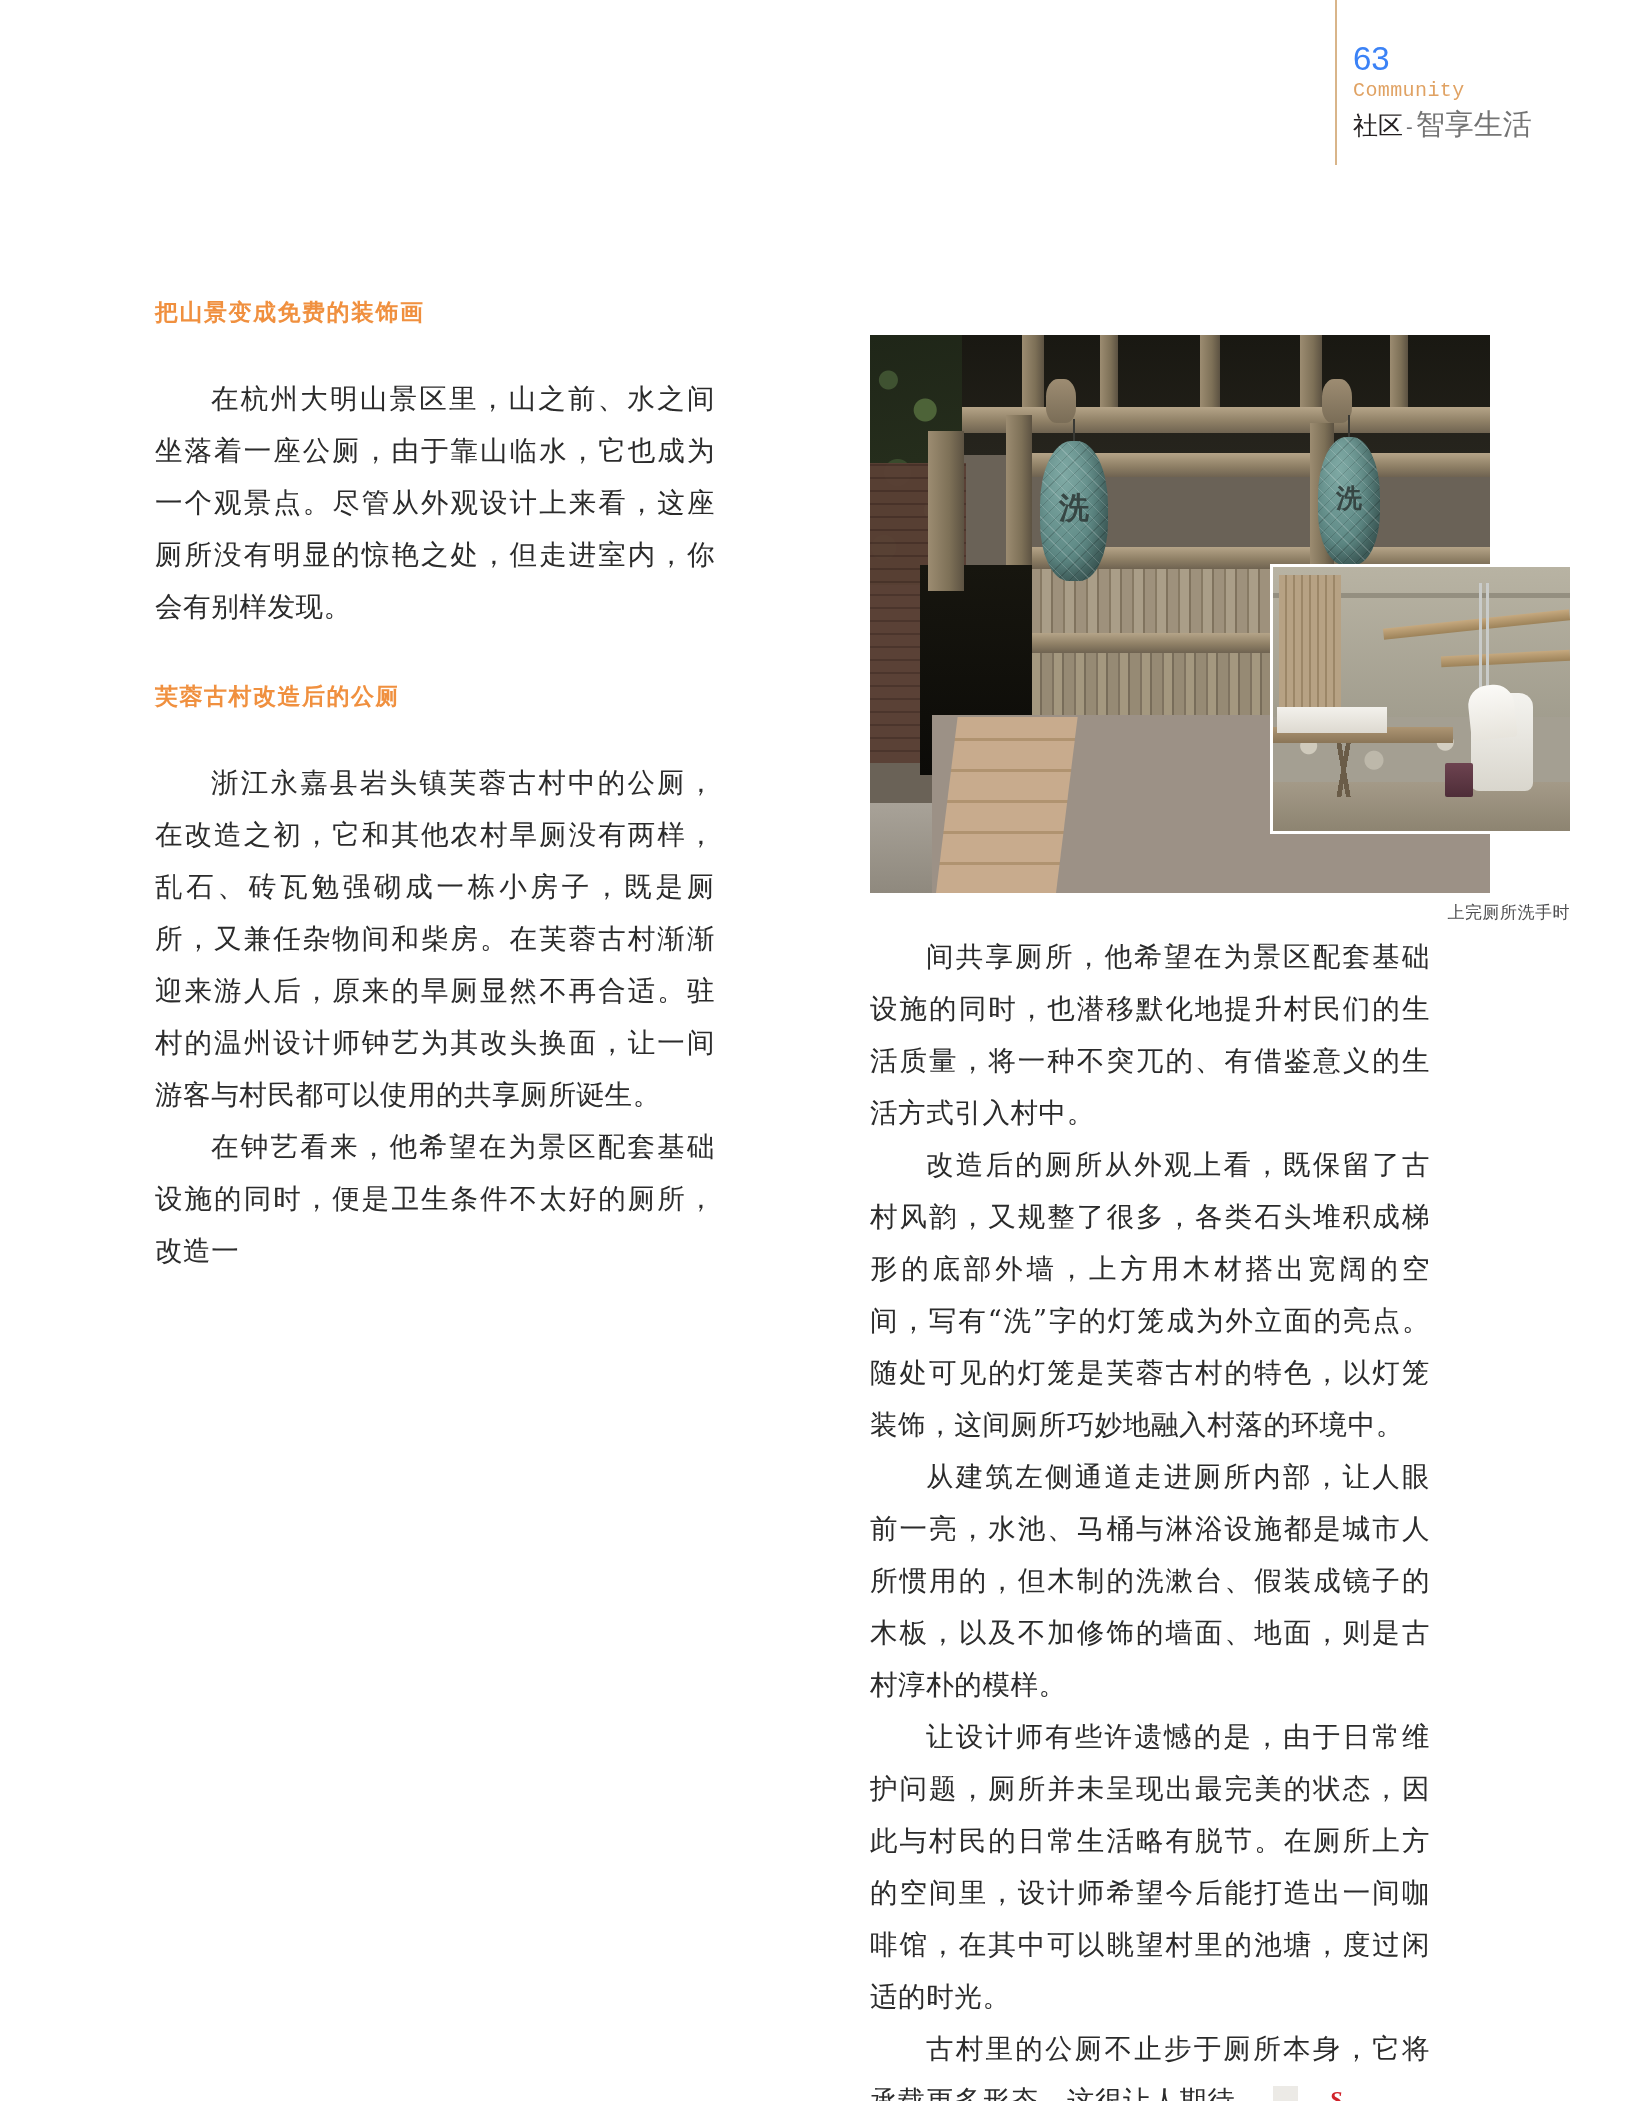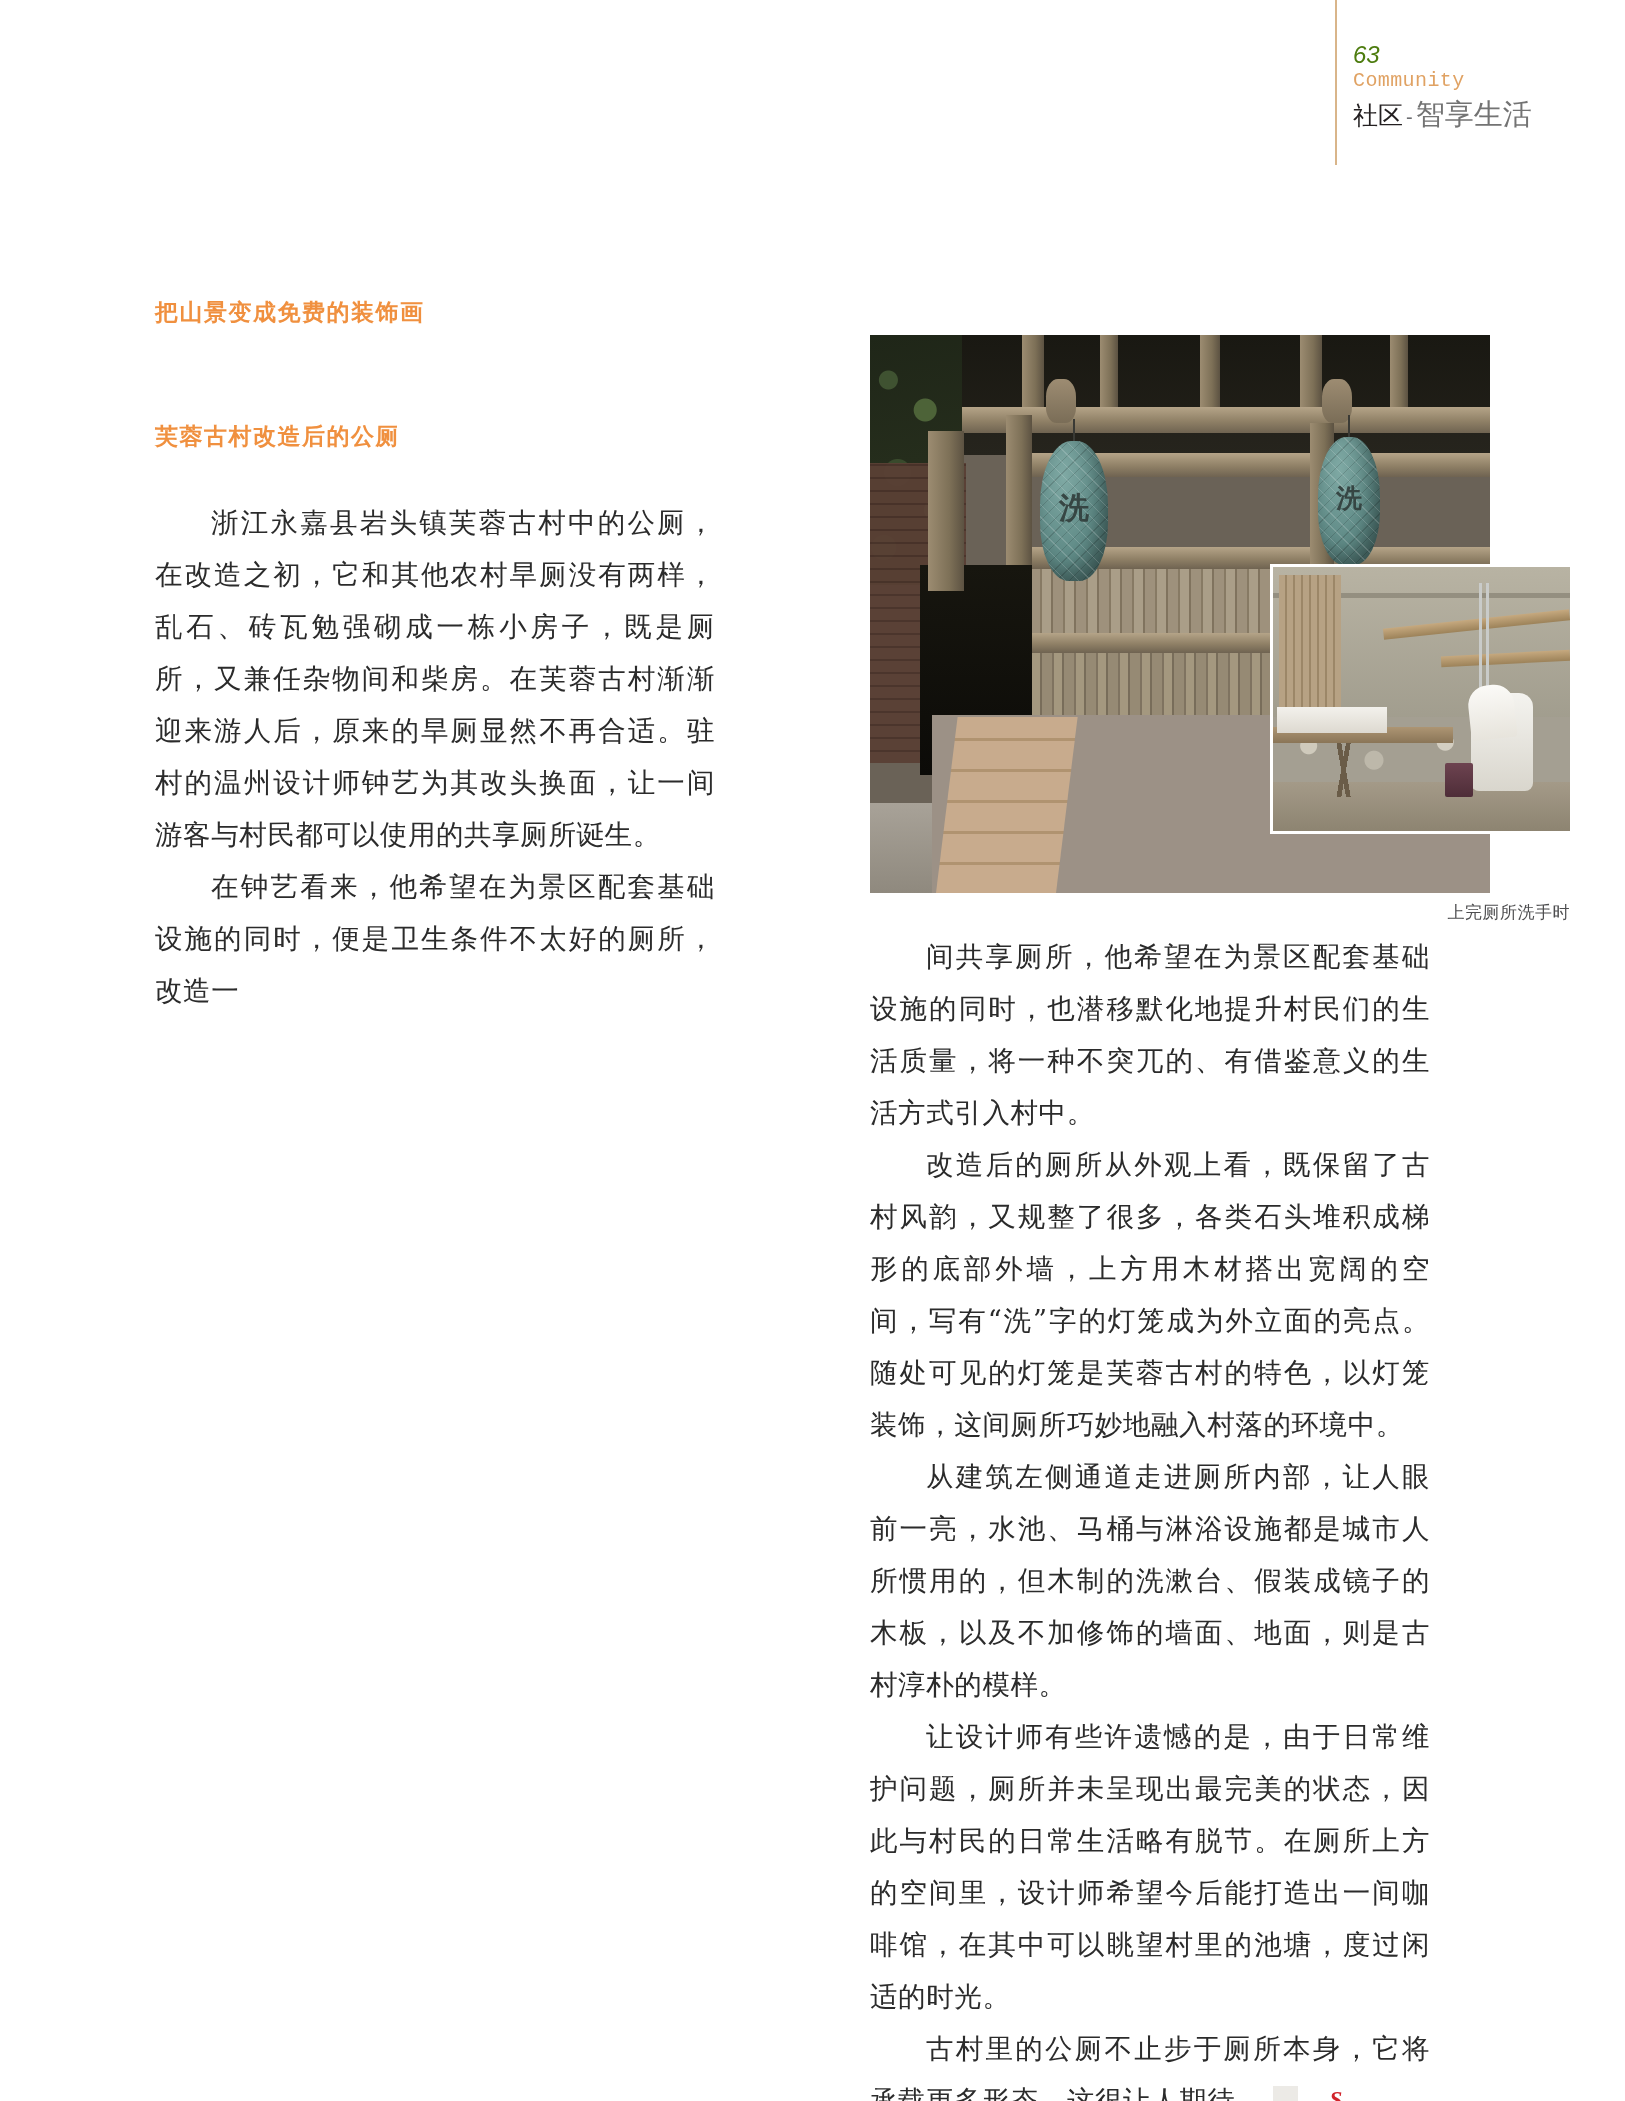--- a/index.html
+++ b/index.html
@@ -23,26 +23,25 @@
     width:2px; height:165px;
     background:#d9b58a;
   }
   .header-inner{
     position:absolute;
     left:18px; top:42px;
     width:240px;
   }
   .folio-number{
     font-family:"Liberation Sans", sans-serif;
-    font-size:24px;
+    font-size:33px;
     font-weight:400;
-    color:#4d7c0f;
+    color:#3b82f6;
     line-height:1.05;
     letter-spacing:0px;
-    font-style:italic;
   }
   .folio-en{
     font-family:Liberation Mono, monospace;
     font-size:20px;
     font-weight:400;
     color:#e0a263;
     line-height:1.25;
     margin-top:1px;
     letter-spacing:0.4px;
   }
@@ -337,20 +336,21 @@
 
   <div class="figure-caption">上完厕所洗手时</div>
 </div>
 
 <div class="col col-left">
 
   <div class="sp-before-head"></div>
   <h2 class="section-heading">把山景变成免费的装饰画</h2>
   <div class="sp-after-head"></div>
 
+  <p class="body-text">在杭州大明山景区里，山之前、水之间坐落着一座公厕，由于靠山临水，它也成为一个观景点。尽管从外观设计上来看，这座厕所没有明显的惊艳之处，但走进室内，你会有别样发现。</p>
 
   <div class="sp-before-head"></div>
   <h2 class="section-heading">芙蓉古村改造后的公厕</h2>
   <div class="sp-after-head"></div>
 
   <p class="body-text">浙江永嘉县岩头镇芙蓉古村中的公厕，在改造之初，它和其他农村旱厕没有两样，乱石、砖瓦勉强砌成一栋小房子，既是厕所，又兼任杂物间和柴房。在芙蓉古村渐渐迎来游人后，原来的旱厕显然不再合适。驻村的温州设计师钟艺为其改头换面，让一间游客与村民都可以使用的共享厕所诞生。</p>
   <p class="body-text">在钟艺看来，他希望在为景区配套基础设施的同时，便是卫生条件不太好的厕所，改造一</p>
 </div>
 
 <div class="col col-right">

